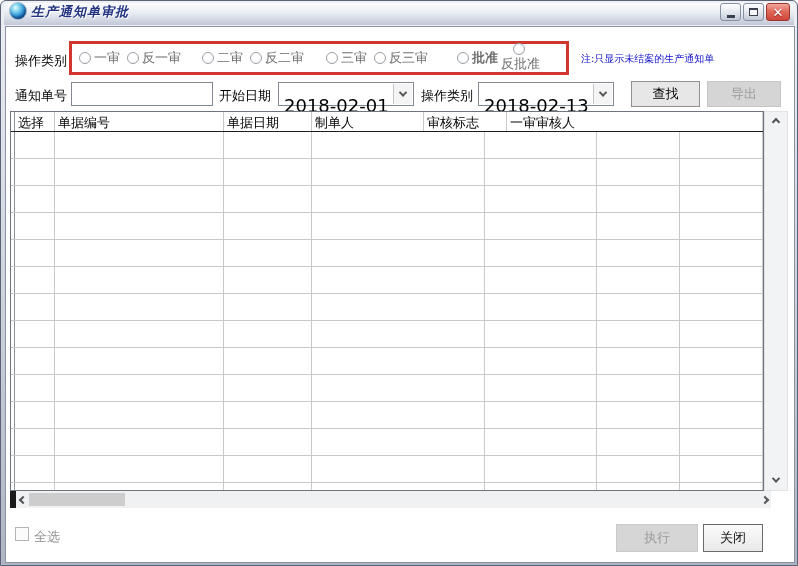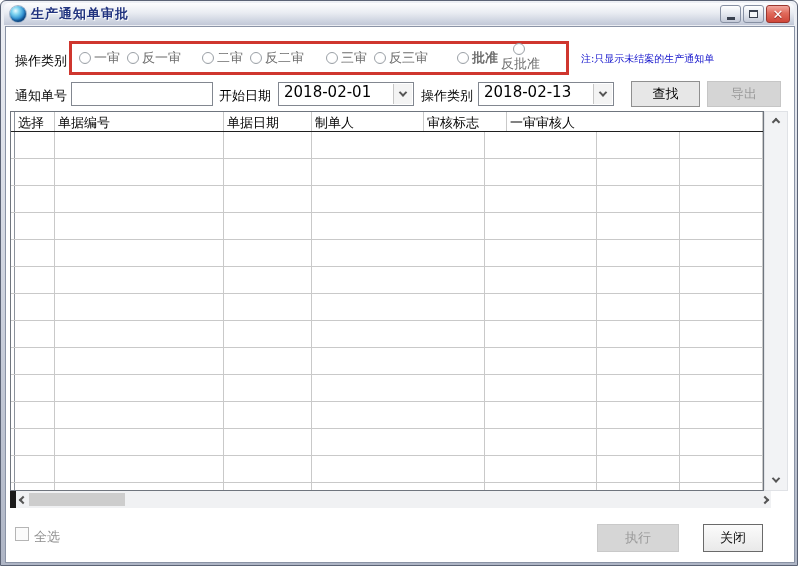--- a/index.html
+++ b/index.html
@@ -3,23 +3,23 @@
 <meta charset="utf-8">
 <style>
   html,body{margin:0;padding:0;width:798px;height:566px;overflow:hidden;
     font-family:"DejaVu Sans","Liberation Sans",sans-serif;font-size:13px;}
   *{box-sizing:border-box;}
 
   
   .window{position:absolute;left:0;top:0;width:798px;height:566px;
     background:linear-gradient(180deg,#eef0f5 0%,#ccd1dd 55%,#aeb5c5 100%);
     border:1px solid #5b6375;border-radius:6px 6px 0 0;}
-  .titlebar{position:absolute;left:3px;top:2px;right:3px;height:22px;display:flex;align-items:center;
+  .titlebar{position:absolute;left:3px;top:2px;right:3px;height:22px;display:flex;align-items:flex-start;
     background:linear-gradient(180deg,#fdfdfe 0%,#e9ecf2 45%,#ccd2df 85%,#c2c8d7 100%);
-    border-radius:5px 5px 0 0;padding:0 4px;}
+    border-radius:5px 5px 0 0;padding:0 4px;font-style:italic;}
   .app-icon{width:16px;height:16px;border-radius:50%;margin:0 5px 0 2px;flex:0 0 auto;
     background:radial-gradient(circle at 35% 30%,#e8fbff 0%,#7fd4f0 25%,#2f8fd0 55%,#145a9e 80%,#0b3f75 100%);
     box-shadow:0 0 0 1px #9fb2c8, inset -1px -2px 2px rgba(0,30,80,.45);}
   .title-text{color:#21337f;font-weight:bold;font-size:13px;letter-spacing:1px;
     text-shadow:1px 1px 0 rgba(255,255,255,.85);}
   .win-btns{margin-left:auto;display:flex;gap:2px;align-items:center;}
   .wbtn{width:21px;height:18px;border:1px solid #8790a3;border-radius:3px;
     background:linear-gradient(180deg,#ffffff 0%,#e4e8ef 50%,#c4cad8 100%);
     display:flex;align-items:center;justify-content:center;cursor:pointer;}
   .wbtn .min-bar{width:8px;height:3px;background:#39414f;margin-top:9px;}
@@ -41,34 +41,34 @@
     display:flex;align-items:center;white-space:nowrap;cursor:default;}
   .radio-circle{width:12px;height:12px;border-radius:50%;border:1px solid #9aa0a6;
     background:radial-gradient(circle at 40% 35%,#ffffff 55%,#ededed 100%);margin-right:3px;flex:0 0 auto;}
   .radio-item .rlabel{color:#6e6e6e;font-size:13px;}
   .note{position:absolute;left:580px;top:51px;color:#1414cc;font-size:10px;white-space:nowrap;}
 
   
   .text-input{position:absolute;left:70px;top:81px;width:142px;height:24px;
     border:1px solid #828790;background:#fff;padding:0 4px;font:13px "DejaVu Sans","Liberation Sans",sans-serif;}
   .combo{position:absolute;top:81px;width:136px;height:24px;border:1px solid #828790;background:#fff;}
-  .combo .val{position:absolute;left:5px;top:0;font-size:15px;color:#000;}
+  .combo .val{position:absolute;left:5px;top:12px;font-size:18px;color:#000;}
   .combo .drop{position:absolute;right:1px;top:1px;bottom:1px;width:19px;background:#f4f4f4;
     border-left:1px solid #c6c6c6;display:flex;align-items:center;justify-content:center;cursor:pointer;}
   .chev{display:inline-block;width:6px;height:6px;border-right:2px solid #555;border-bottom:2px solid #555;}
   .chev.down{transform:rotate(45deg) translate(-1px,-1px);}
   .chev.up{transform:rotate(-135deg);}
   .chev.left{transform:rotate(135deg);}
   .chev.right{transform:rotate(-45deg);}
 
   .btn{position:absolute;display:flex;align-items:center;justify-content:center;
     font-size:13px;cursor:pointer;}
   .btn-search{left:630px;top:80px;width:69px;height:26px;background:#e7e7e7;border:1px solid #8f8f8f;color:#000;}
   .btn-export{left:706px;top:80px;width:74px;height:26px;background:#d5d5d5;border:1px solid #c6c6c6;color:#9b9b9b;}
-  .btn-exec{left:596px;top:523px;width:82px;height:28px;background:#d6d6d6;border:1px solid #c9c9c9;color:#9b9b9b;}
+  .btn-exec{left:615px;top:523px;width:82px;height:28px;background:#d6d6d6;border:1px solid #c9c9c9;color:#9b9b9b;}
   .btn-close2{left:702px;top:523px;width:60px;height:28px;color:#101010;border:1px solid #6a6a6a;
     background:linear-gradient(180deg,#fbfbfb,#e9e9e9);}
 
   
   .grid{position:absolute;left:9px;top:110px;width:754px;height:380px;
     border:1px solid #6f757e;overflow:hidden;background:#fff;}
   .g-header{display:flex;height:20px;border-bottom:1px solid #1f1f1f;background:#fff;}
   .h-cell{height:100%;border-right:1px solid #c9c9c9;padding:2px 0 0 3px;font-size:13px;color:#000;
     overflow:hidden;white-space:nowrap;flex:0 0 auto;}
   .h-cell.rowhead{border-right:1px solid #8d939c;padding:0;}

